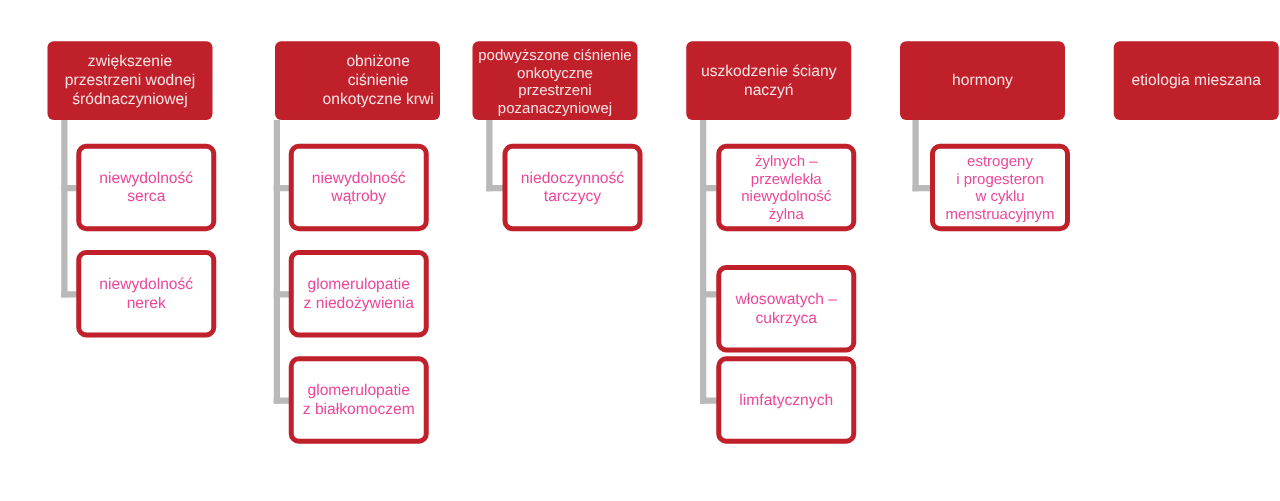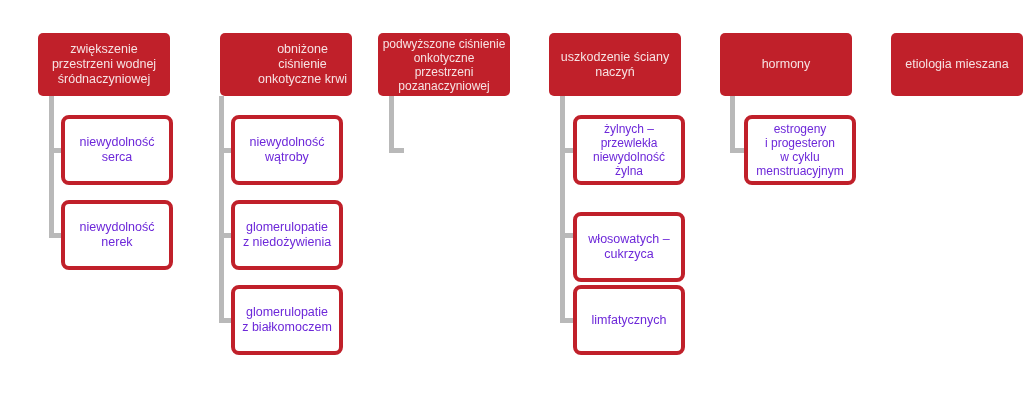--- a/index.html
+++ b/index.html
@@ -9,21 +9,21 @@
   .parent {
     position: absolute; top: 33px; width: 132px; height: 63px;
     background: #c0202a; border-radius: 5px;
     display: flex; align-items: center; justify-content: center; text-align: center;
     color: #f6e2e3; font-size: 12.5px; line-height: 15px; box-sizing: border-box; padding: 0 2px;
   }
   .child {
     position: absolute; width: 112px; height: 70px; box-sizing: border-box;
     background: #ffffff; border: 4px solid #c0202a; border-radius: 8px;
     display: flex; align-items: center; justify-content: center; text-align: center;
-    color: #6d28d9; font-size: 12.5px; line-height: 15px; padding: 0 2px;
+    color: #ec4899; font-size: 12.5px; line-height: 15px; padding: 0 2px;
   }
   .vline { position: absolute; width: 5px; background: #b9b9b9; }
   .hline { position: absolute; height: 5px; background: #b9b9b9; }
   .txt { white-space: pre-line; }
 </style>
 </head>
 <body>
 
 <div class="diagram">
 
@@ -66,20 +66,24 @@
   </div>
 
   <div class="vline" style="left:373px; top:96px; height:57px;"></div>
   <div class="hline" style="left:373px; top:148px; width:15px;"></div>
   <div class="parent" style="left:362px; font-size:12px; line-height:14px;">
     <span class="txt">podwyższone ciśnienie
 onkotyczne
 przestrzeni
 pozanaczyniowej</span>
   </div>
+  <div class="child" style="left:386px; top:115px;">
+    <span class="txt">niedoczynność
+tarczycy</span>
+  </div>
 
   <div class="vline" style="left:544px; top:96px; height:227px;"></div>
   <div class="hline" style="left:544px; top:148px; width:15px;"></div>
   <div class="hline" style="left:544px; top:233px; width:15px;"></div>
   <div class="hline" style="left:544px; top:318px; width:15px;"></div>
   <div class="parent" style="left:533px;">
     <span class="txt">uszkodzenie ściany
 naczyń</span>
   </div>
   <div class="child" style="left:557px; top:115px; font-size:12px; line-height:14px;">

